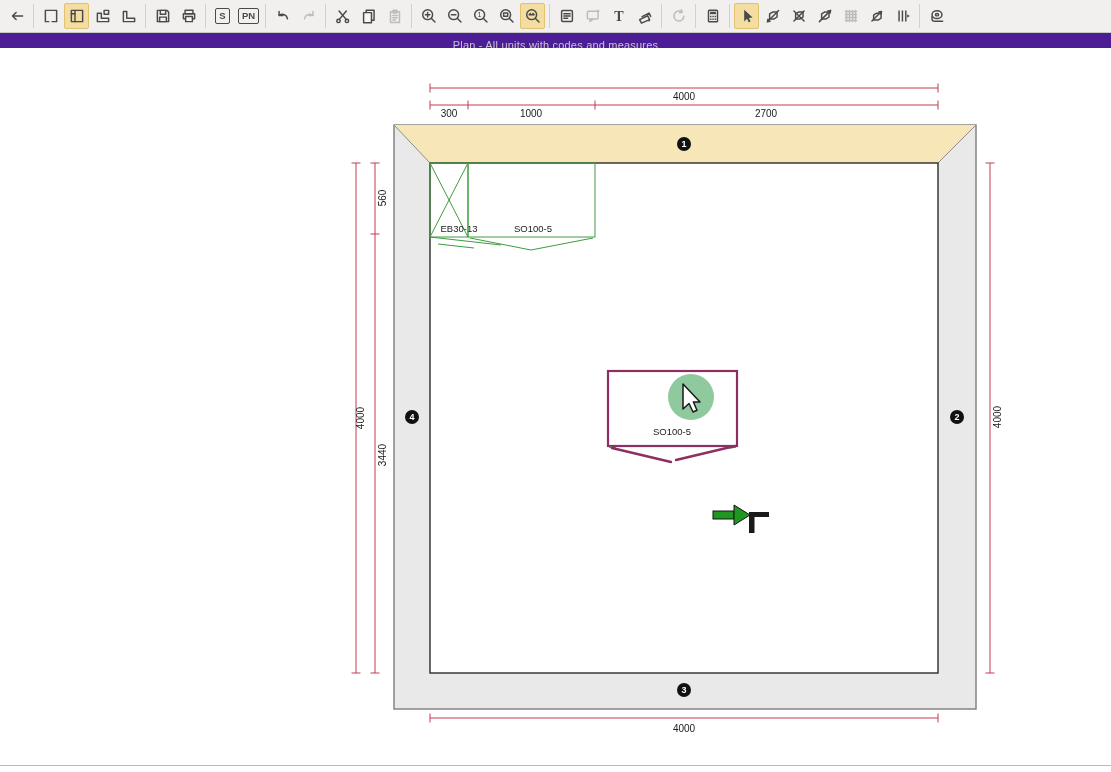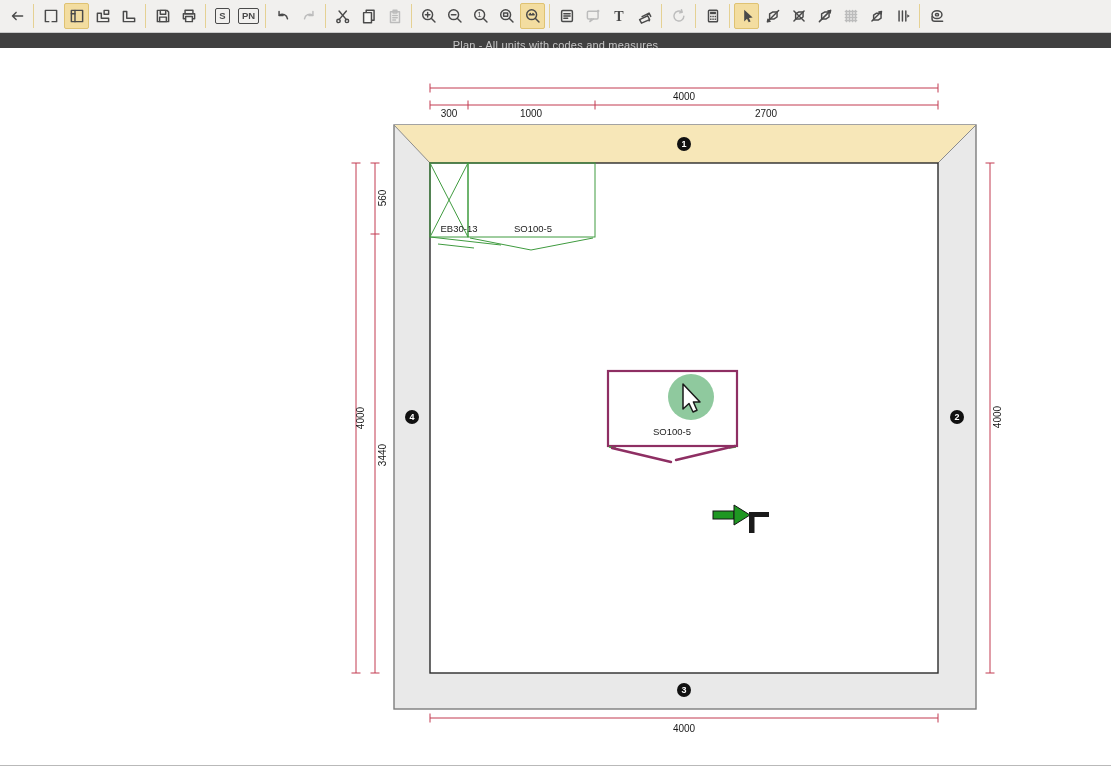--- a/index.html
+++ b/index.html
@@ -19,21 +19,21 @@
   .ic .fil { fill:#4a4a4a; stroke:none; }
   .ic .wfil { fill:#f7f7f5; }
   .ic text { stroke:none; fill:#4a4a4a; }
   .tb.dis .ic { stroke:#bcbcbc; }
   .tb.dis .ic .fil { fill:#bcbcbc; }
   .sep { width:1px; height:24px; background:#e5d193; margin:0 3px; flex:none; }
   .boxed { border:1.4px solid #4a4a4a; border-radius:2px; font-size:9.5px; font-weight:bold;
     color:#4a4a4a; padding:2px 3px; line-height:1; }
 
   
-  .titlebar { position:absolute; left:0; top:33px; width:1111px; height:24px; background:#404040;
+  .titlebar { position:absolute; left:0; top:33px; width:1111px; height:24px; background:#4c1d95;
     border-bottom:1px solid #efefef; display:flex; align-items:center; justify-content:center; }
   .titlebar span { font-size:11px; color:#c6c6c6; letter-spacing:.2px; }
 
   
   .canvas { position:absolute; left:0; top:48px; width:1111px; height:717px; background:#fff; }
   .canvas svg { display:block; }
   .dimtxt { font-size:10px; fill:#1a1a1a; font-family:"Liberation Sans","DejaVu Sans",sans-serif; }
   .unittxt { font-size:9.5px; fill:#1a1a1a; font-family:"Liberation Sans","DejaVu Sans",sans-serif; }
   .badgetxt { font-size:9px; font-weight:bold; fill:#fff; font-family:"Liberation Sans","DejaVu Sans",sans-serif; }
 

